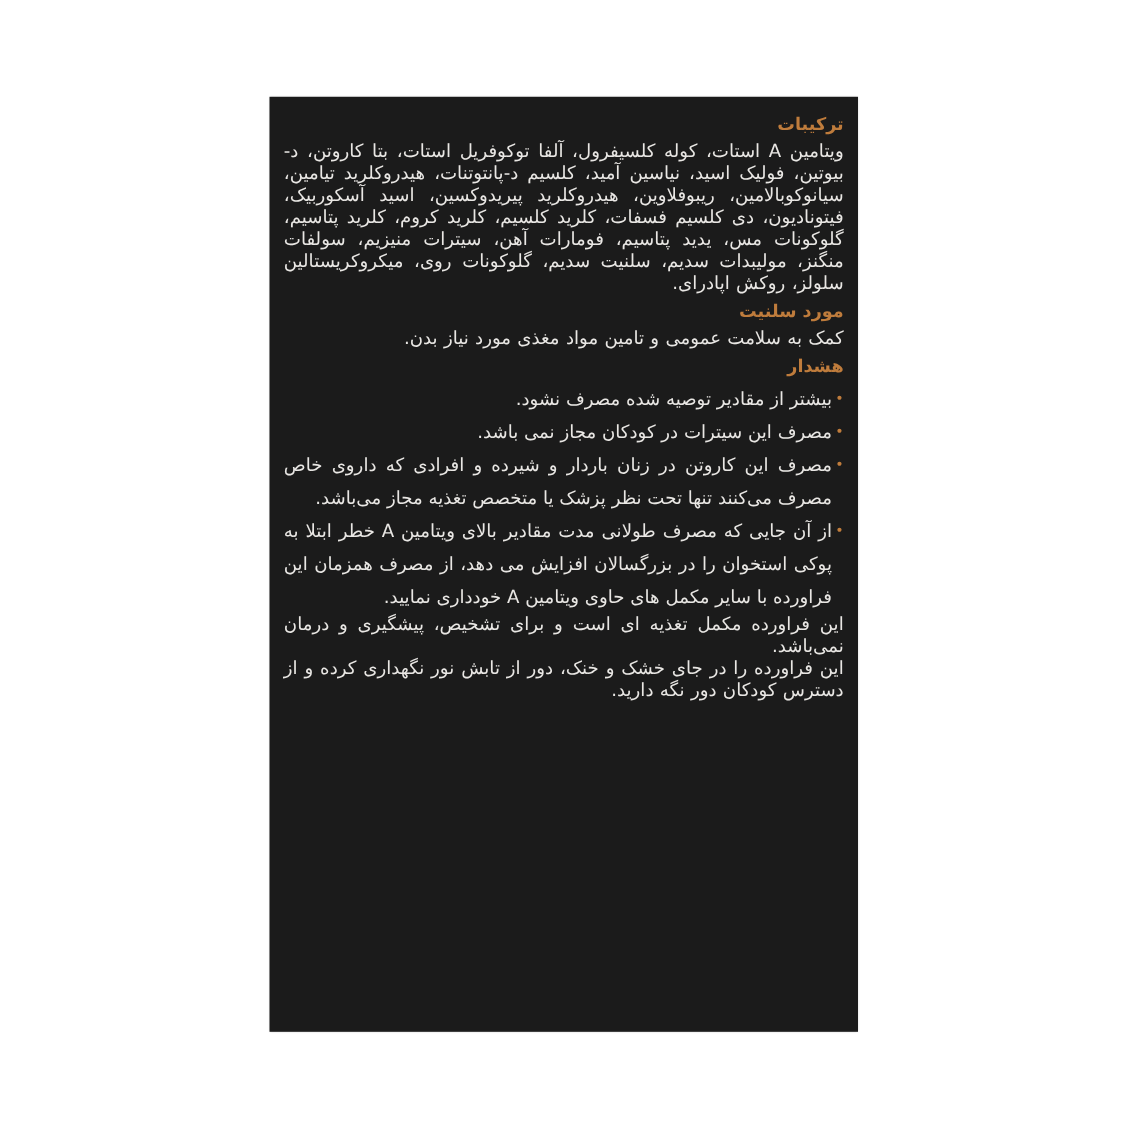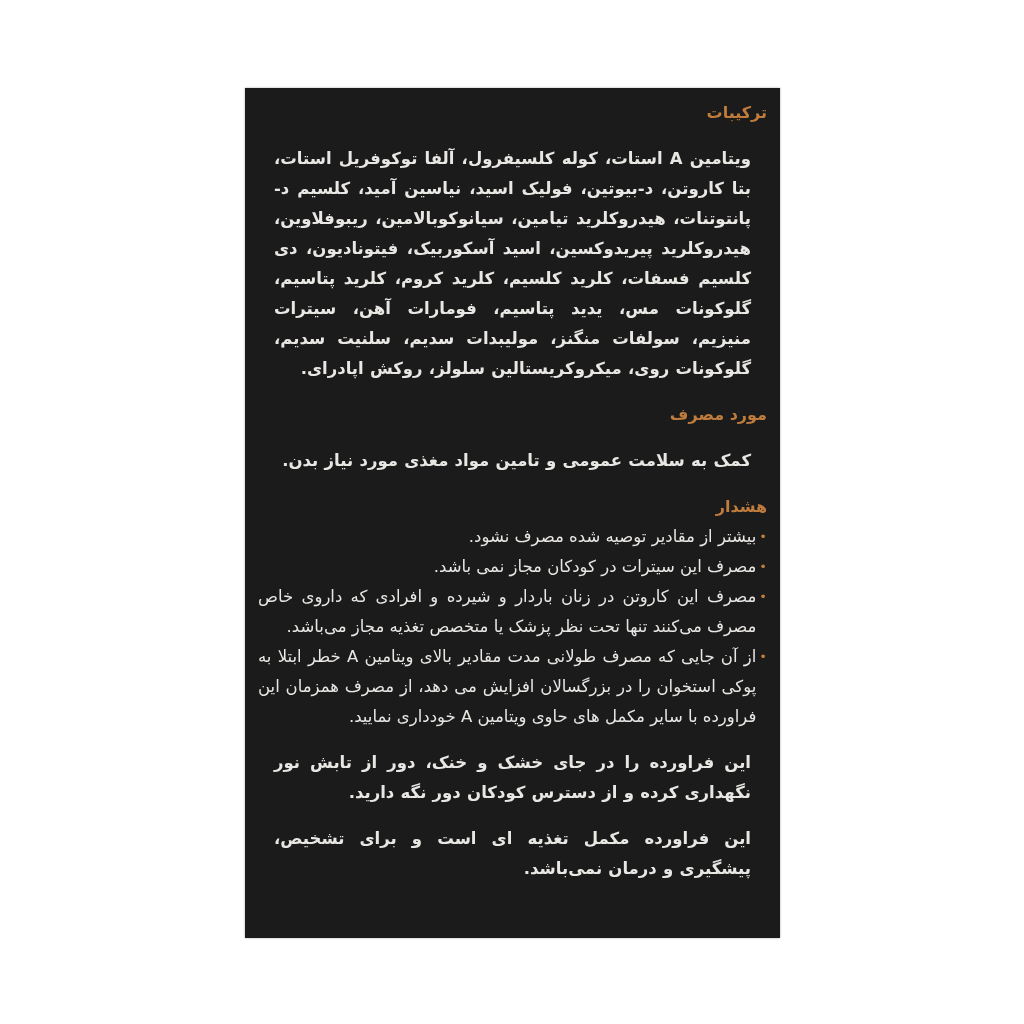--- a/index.html
+++ b/index.html
@@ -32,27 +32,26 @@
   }
   .sec-header {
     margin: 0;
     font-size: 16px;
     line-height: 30px;
     font-weight: bold;
     color: var(--header-color, #bf7c3c);
     text-align: right;
   }
   .body-para {
-    margin: 16px;
+    margin: 0;
     font-size: 16.5px;
-    line-height: 30px;
+    line-height: 20px;
     text-align: justify;
     text-align-last: right;
     word-spacing: 0.5px;
-    font-weight: bold;
   }
   .bullet-line {
     display: flex;
     align-items: flex-start;
     font-size: 16.5px;
     line-height: 30px;
   }
   .bullet-dot {
     flex: 0 0 auto;
     color: var(--bullet-color, #bf7c3c);
@@ -67,35 +66,35 @@
   }
 </style>
 </head>
 <body>
 
 <div class="photo-canvas">
   <section class="label-card" id="label-card" dir="rtl">
 
   <h2 class="sec-header">ترکیبات</h2>
       <p class="body-para">ویتامین A استات، کوله کلسیفرول، آلفا توکوفریل استات، بتا کاروتن، د-بیوتین، فولیک اسید، نیاسین آمید، کلسیم د-پانتوتنات، هیدروکلرید تیامین، سیانوکوبالامین، ریبوفلاوین، هیدروکلرید پیریدوکسین، اسید آسکوربیک، فیتونادیون، دی کلسیم فسفات، کلرید کلسیم، کلرید کروم، کلرید پتاسیم، گلوکونات مس، یدید پتاسیم، فومارات آهن، سیترات منیزیم، سولفات منگنز، مولیبدات سدیم، سلنیت سدیم، گلوکونات روی، میکروکریستالین سلولز، روکش اپادرای.</p>
-      <h2 class="sec-header">مورد مصرف</h2>
+      <h2 class="sec-header">مورد سلنیت</h2>
       <p class="body-para">کمک به سلامت عمومی و تامین مواد مغذی مورد نیاز بدن.</p>
       <h2 class="sec-header">هشدار</h2>
       <div class="bullet-line">
         <span class="bullet-dot">•</span>
         <span class="bullet-text">بیشتر از مقادیر توصیه شده مصرف نشود.</span>
       </div>
       <div class="bullet-line">
         <span class="bullet-dot">•</span>
         <span class="bullet-text">مصرف این سیترات در کودکان مجاز نمی باشد.</span>
       </div>
       <div class="bullet-line">
         <span class="bullet-dot">•</span>
         <span class="bullet-text">مصرف این کاروتن در زنان باردار و شیرده و افرادی که داروی خاص مصرف می‌کنند تنها تحت نظر پزشک یا متخصص تغذیه مجاز می‌باشد.</span>
       </div>
       <div class="bullet-line">
         <span class="bullet-dot">•</span>
         <span class="bullet-text">از آن جایی که مصرف طولانی مدت مقادیر بالای ویتامین A خطر ابتلا به پوکی استخوان را در بزرگسالان افزایش می دهد، از مصرف همزمان این فراورده با سایر مکمل های حاوی ویتامین A خودداری نمایید.</span>
       </div>
+      <p class="body-para">این فراورده مکمل تغذیه ای است و برای تشخیص، پیشگیری و درمان نمی‌باشد.</p>
       <p class="body-para">این فراورده را در جای خشک و خنک، دور از تابش نور نگهداری کرده و از دسترس کودکان دور نگه دارید.</p>
-      <p class="body-para">این فراورده مکمل تغذیه ای است و برای تشخیص، پیشگیری و درمان نمی‌باشد.</p>
     </section>
 </div>
 
 </body></html>

